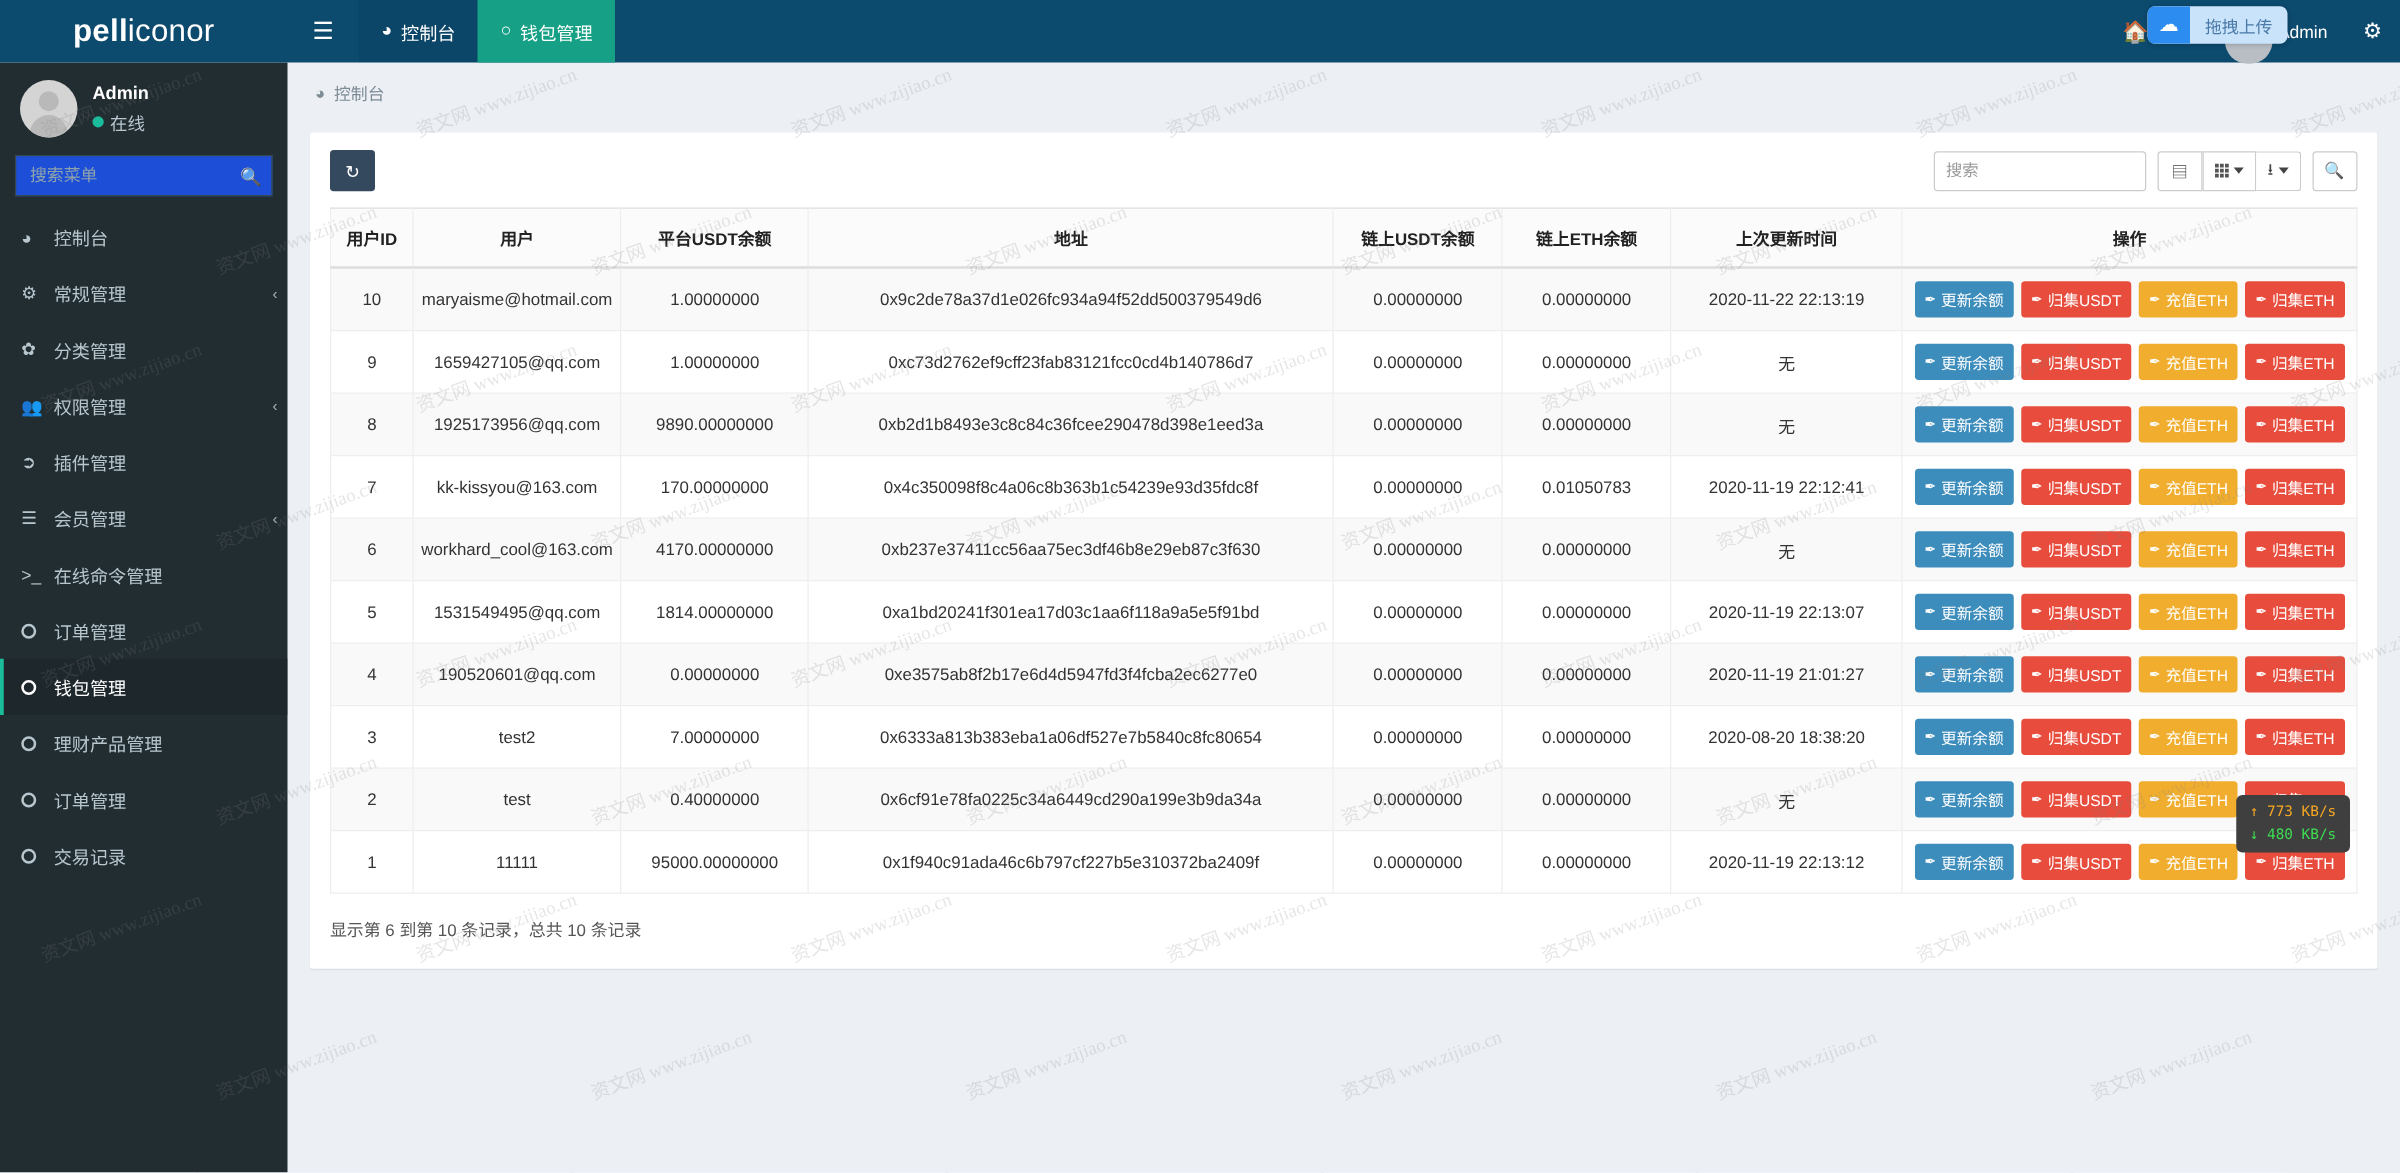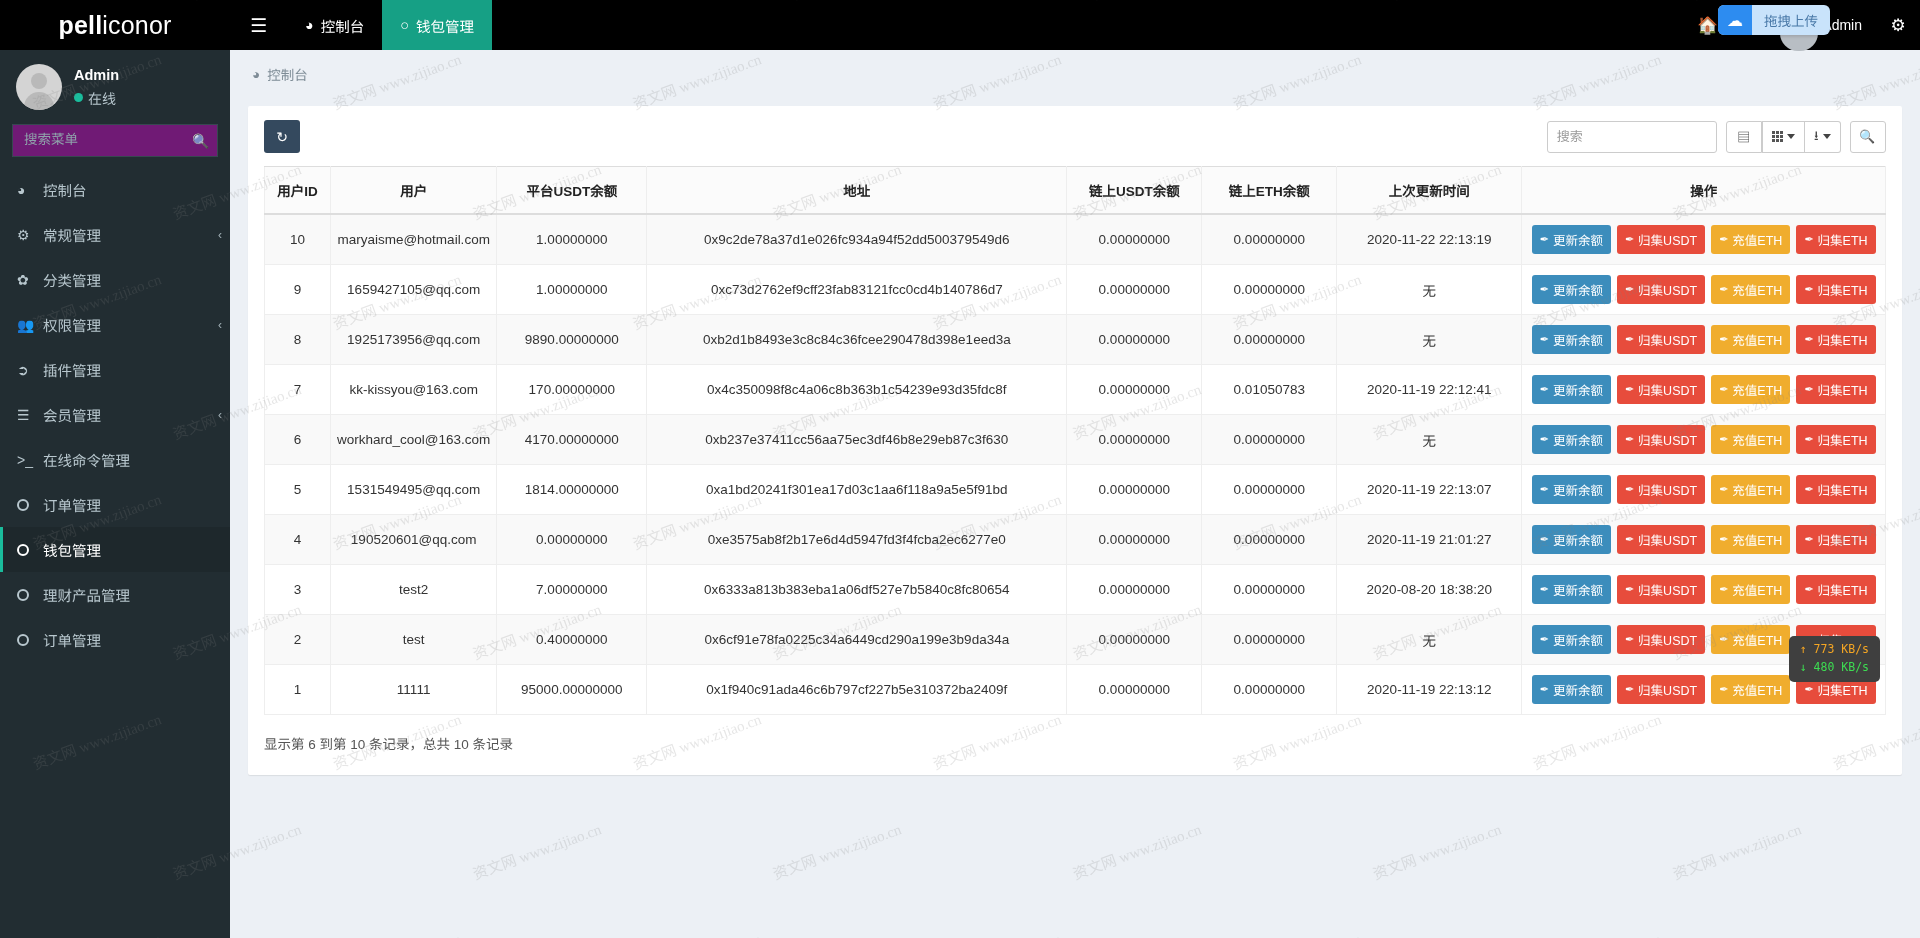--- a/index.html
+++ b/index.html
@@ -19,21 +19,21 @@
   }
   .wm {
     position: absolute; color: rgba(130,130,130,0.20);
     font-size: 15px; transform: rotate(-20deg); white-space: nowrap;
     font-family: "Liberation Serif", serif;
   }
 
   
   .navbar {
     position: absolute; top: 0; left: 0; right: 0; height: 50px;
-    background: #000000; display: flex; align-items: stretch; z-index: 30;
+    background: #0c4a6e; display: flex; align-items: stretch; z-index: 30;
   }
   .logo {
     width: 230px; min-width: 230px; display: flex; align-items: center;
     justify-content: center; color: #fff; font-size: 25px; letter-spacing: .2px;
   }
   .logo b { font-weight: 700; }
   .logo span.light { font-weight: 400; }
   .nav-left { display: flex; align-items: stretch; }
   .nav-btn {
     display: flex; align-items: center; gap: 7px; padding: 0 18px;
@@ -97,23 +97,23 @@
   .user-info { margin-left: 12px; }
   .user-info .uname { color: #fff; font-size: 14.5px; font-weight: bold; }
   .user-info .ustat {
     color: #b8c7ce; font-size: 14px; margin-top: 5px;
     display: flex; align-items: center; gap: 5px;
   }
   .dot-online { width: 9px; height: 9px; border-radius: 50%; background: #1abc9c; display: inline-block; }
 
   .search-wrap { padding: 0 12px 10px 12px; position: relative; }
   .search-wrap input {
-    width: 100%; height: 33px; background: #701a75; border: 1px solid #374850;
+    width: 100%; height: 33px; background: #1d4ed8; border: 1px solid #374850;
     color: #a6b9c0; padding: 0 32px 0 11px; font-size: 13.5px; outline: none;
-    font-family: Liberation Mono, monospace;
+    font-family: Liberation Serif, serif;
   }
   .search-wrap input::placeholder { color: #8fa3ab; }
   .search-wrap .sbtn {
     position: absolute; right: 14px; top: 0; height: 33px; width: 30px;
     display: flex; align-items: center; justify-content: center;
     color: #9aa8ad; font-size: 14px; cursor: pointer;
   }
 
   .menu { list-style: none; }
   .menu li { position: relative; }
@@ -345,20 +345,28 @@
           </span>
           <span class="mlabel">理财产品管理</span>
         </a>
       </li>
     <li>
         <a>
           <span class="mi">
             <i class="circ-icon"></i>
           </span>
           <span class="mlabel">订单管理</span>
+        </a>
+      </li>
+    <li>
+        <a>
+          <span class="mi">
+            <i class="circ-icon"></i>
+          </span>
+          <span class="mlabel">交易记录</span>
         </a>
       </li>
   </ul>
 </div>
 
 <div class="content">
   <div class="breadcrumb">
     <span>◕</span>
     <span>控制台</span>
   </div>

